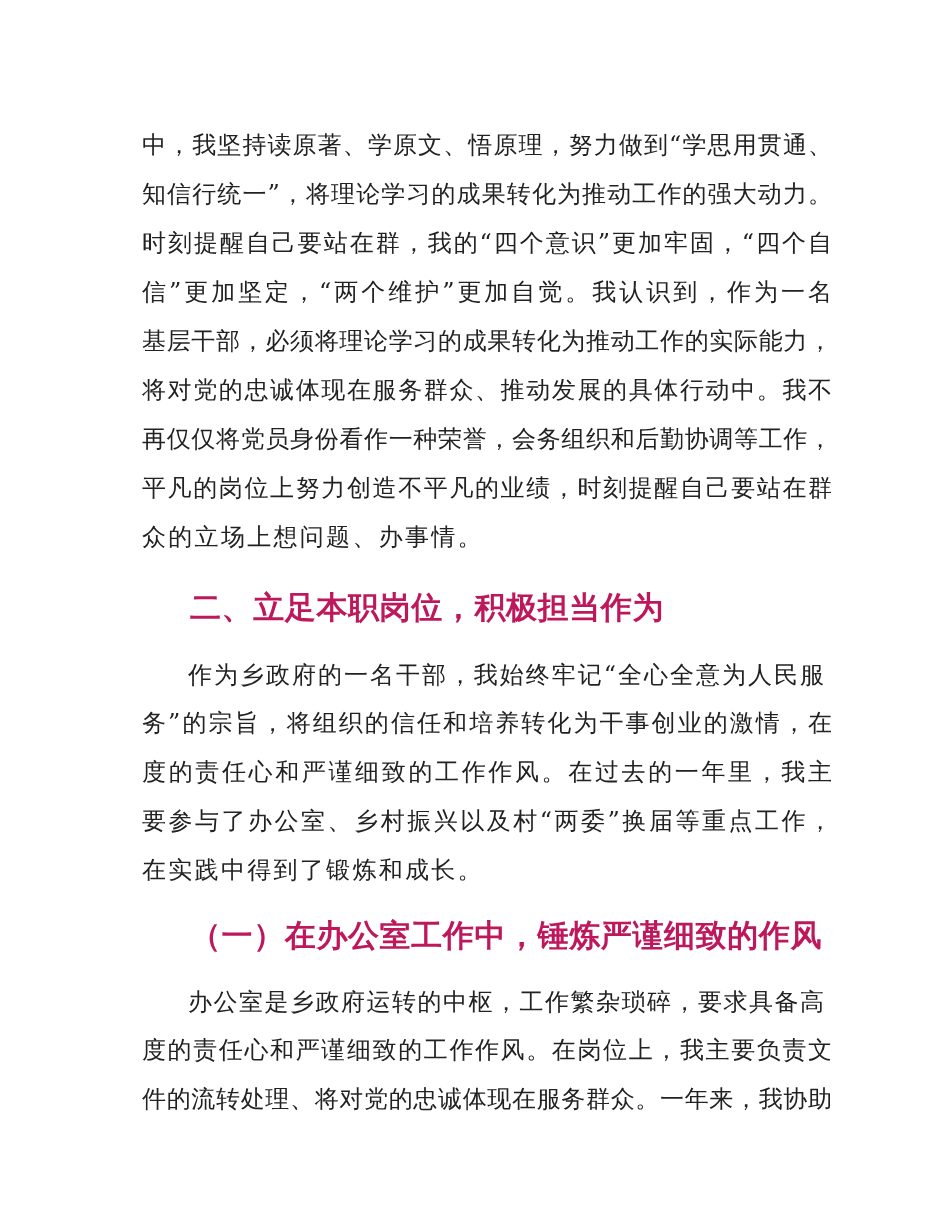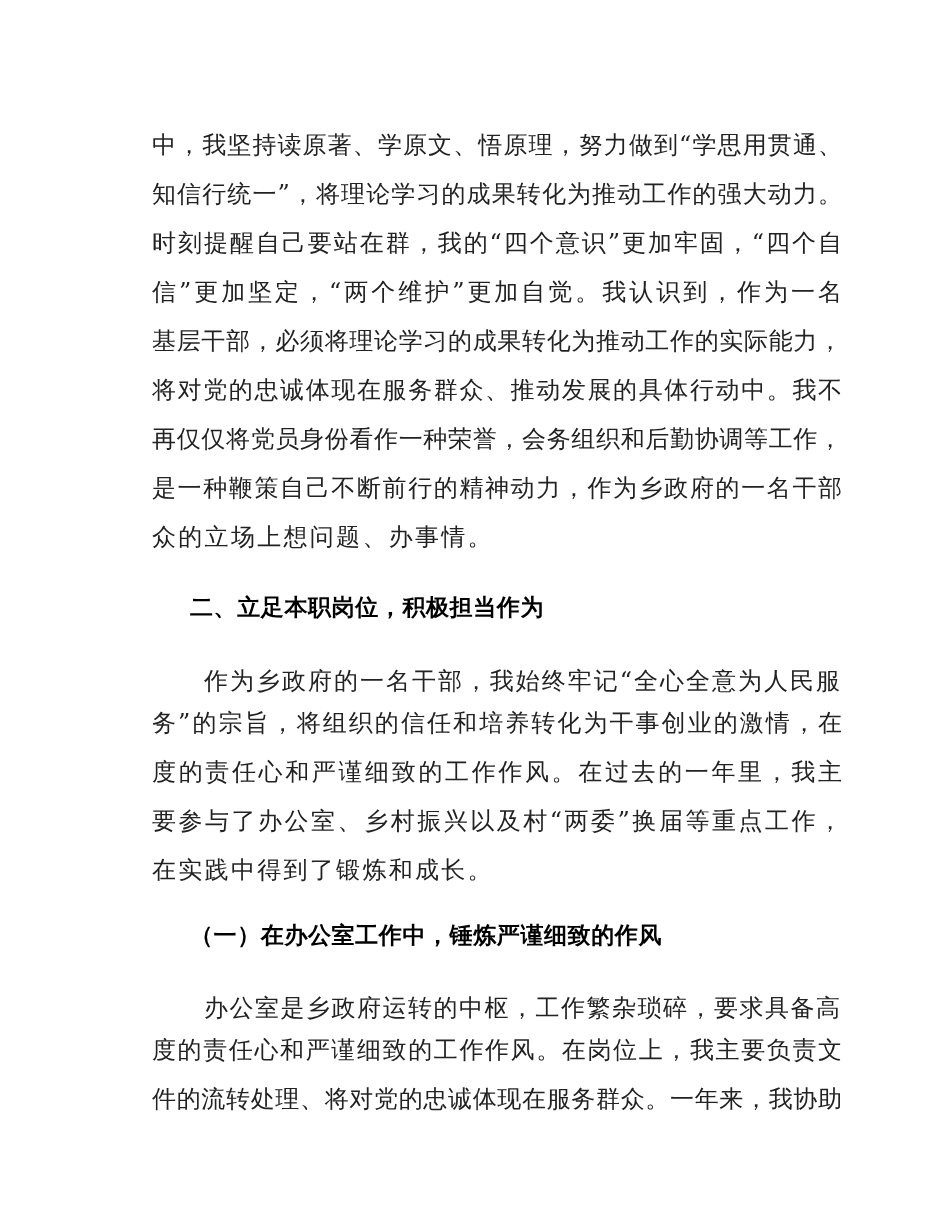--- a/index.html
+++ b/index.html
@@ -17,67 +17,66 @@
     }
     .page {
       position: absolute;
       left: 0; top: 0;
       width: 950px;
       height: 1230px;
       background: #ffffff;
     }
     .line {
       position: absolute;
-      left: 152px;
+      left: 142px;
       width: 690px;
       height: 34px;
       line-height: 34px;
       font-size: 24px;
       white-space: nowrap;
       letter-spacing: 2.3px;
       color: #222222;
       font-weight: 300;
     }
     .line.justify {
       text-align: justify;
       text-align-last: justify;
       letter-spacing: 0;
     }
     .line.indent {
-      left: 204px;
+      left: 188px;
       width: 636px;
-      margin-top: 6px;
     }
     .heading {
       position: absolute;
       left: 190px;
       height: 34px;
       line-height: 34px;
-      font-size: 23px;
+      font-size: 31px;
       font-weight: bold;
       white-space: nowrap;
-      color: #000000;
+      color: #be185d;
       font-family: "DejaVu Sans", "Liberation Sans", sans-serif;
       letter-spacing: 0.6px;
     }
   </style>
 </head>
 <body>
 
 <div class="page">
 
   <div>
     <div class="line justify" style="top:128px">中，我坚持读原著、学原文、悟原理，努力做到“学思用贯通、</div>
     <div class="line justify" style="top:177px">知信行统一”，将理论学习的成果转化为推动工作的强大动力。</div>
     <div class="line justify" style="top:226px">时刻提醒自己要站在群，我的“四个意识”更加牢固，“四个自</div>
     <div class="line justify" style="top:275px">信”更加坚定，“两个维护”更加自觉。我认识到，作为一名</div>
     <div class="line justify" style="top:324px">基层干部，必须将理论学习的成果转化为推动工作的实际能力，</div>
     <div class="line justify" style="top:373px">将对党的忠诚体现在服务群众、推动发展的具体行动中。我不</div>
     <div class="line justify" style="top:422px">再仅仅将党员身份看作一种荣誉，会务组织和后勤协调等工作，</div>
-    <div class="line justify" style="top:471px">是一种鞭策自己不断前行的精神动力，作为乡政府的一名干部</div>
+    <div class="line justify" style="top:471px">平凡的岗位上努力创造不平凡的业绩，时刻提醒自己要站在群</div>
     <div class="line" style="top:520px">众的立场上想问题、办事情。</div>
   </div>
 
   <div class="heading" style="top:590px">二、立足本职岗位，积极担当作为</div>
 
   <div>
     <div class="line justify indent" style="top:658px">作为乡政府的一名干部，我始终牢记“全心全意为人民服</div>
     <div class="line justify" style="top:706px">务”的宗旨，将组织的信任和培养转化为干事创业的激情，在</div>
     <div class="line justify" style="top:755px">度的责任心和严谨细致的工作作风。在过去的一年里，我主</div>
     <div class="line justify" style="top:804px">要参与了办公室、乡村振兴以及村“两委”换届等重点工作，</div>

